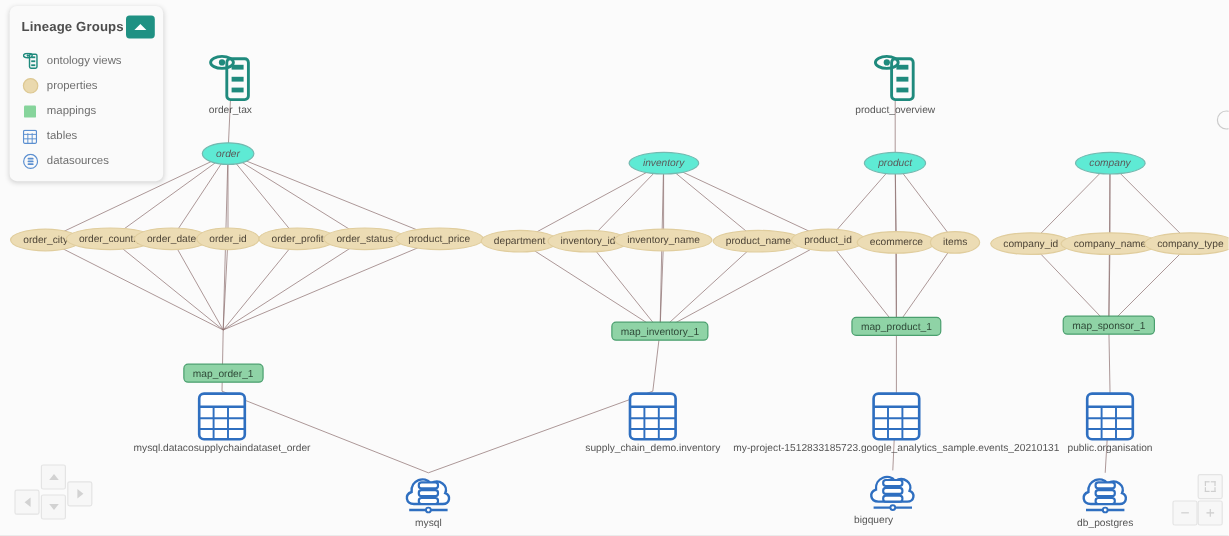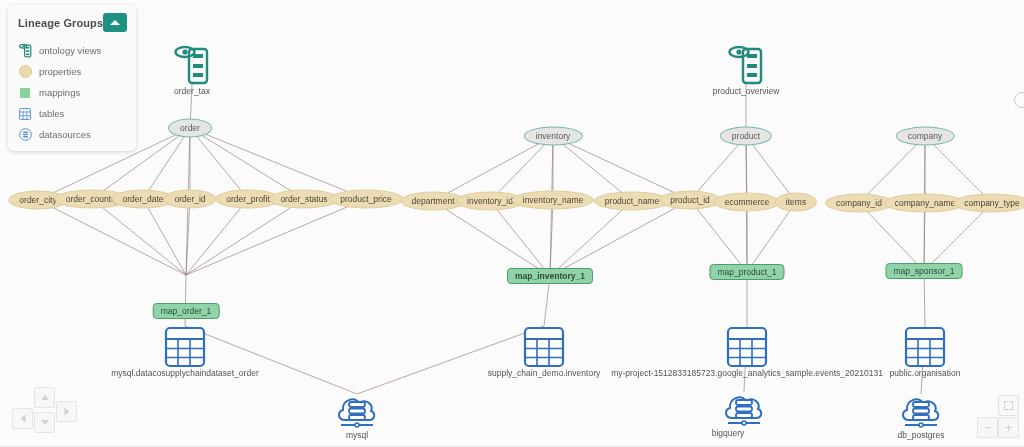--- a/index.html
+++ b/index.html
@@ -31,21 +31,21 @@
     width: 128px;
     background: #fafafa;
     border-radius: 6px;
     box-shadow: 0 1px 4px rgba(0,0,0,0.16);
     padding: 8px 0 6px 0;
     z-index: 40;
   }
   .legend-head {
     display: flex;
     align-items: center;
-    justify-content: flex-start;
+    justify-content: space-between;
     padding: 0 7px 0 10px;
     margin-bottom: 8px;
   }
   .legend-title {
     font-size: 11px;
     font-weight: bold;
     color: #4d4d4d;
     letter-spacing: .1px;
   }
   .collapse-btn {
@@ -113,30 +113,31 @@
     color: #4e4537;
     font-size: 8.5px;
     padding: 4px 10px;
     text-align: center;
     white-space: nowrap;
     line-height: 9px;
     cursor: pointer;
   }
   
   .concept {
-    background: #e5e5e5;
+    background: #5eead4;
     border: 1.2px solid #74b9b0;
     border-radius: 50%;
     color: #5a5a5a;
     font-size: 8.5px;
     padding: 4px 11px;
     text-align: left;
     white-space: nowrap;
     line-height: 9px;
     cursor: pointer;
+    font-style: italic;
   }
   
   .mapping {
     background: #8fd3a6;
     border: 1px solid #4a9f6e;
     border-radius: 4px;
     color: #2f4a38;
     font-size: 8.5px;
     padding: 2px 7px;
     white-space: nowrap;
@@ -387,21 +388,21 @@
       <div class="node prop" style="left: 490px; top: 201px;">inventory_id</div>
       <div class="node prop" style="left: 553px; top: 200px;">inventory_name</div>
       <div class="node prop" style="left: 632px; top: 201px;">product_name</div>
       <div class="node prop" style="left: 690px; top: 200px;">product_id</div>
       <div class="node prop" style="left: 747px; top: 202px;">ecommerce</div>
       <div class="node prop" style="left: 796px; top: 202px;">items</div>
       <div class="node prop" style="left: 859px; top: 203px;">company_id</div>
       <div class="node prop" style="left: 925px; top: 203px;">company_name</div>
       <div class="node prop" style="left: 992px; top: 203px;">company_type</div>
       <div class="node mapping" style="left: 186px; top: 275px; margin-top: 36px;">map_order_1</div>
-      <div class="node mapping" style="left: 550px; top: 276px; font-weight: bold;">map_inventory_1</div>
+      <div class="node mapping" style="left: 550px; top: 276px;">map_inventory_1</div>
       <div class="node mapping" style="left: 747px; top: 272px;">map_product_1</div>
       <div class="node mapping" style="left: 924px; top: 271px;">map_sponsor_1</div>
       <div class="node icon-node" style="left: 185px; top: 347px;"><svg width="42" height="42" viewBox="0 0 42 42">
   <rect x="2" y="2" width="38" height="38" rx="4" fill="#ffffff" stroke="#2f6fc0" stroke-width="2.2"></rect>
   <line x1="2" y1="13" x2="40" y2="13" stroke="#2f6fc0" stroke-width="2"></line>
   <line x1="2" y1="22.5" x2="40" y2="22.5" stroke="#2f6fc0" stroke-width="1.6"></line>
   <line x1="2" y1="31.5" x2="40" y2="31.5" stroke="#2f6fc0" stroke-width="1.6"></line>
   <line x1="14" y1="13" x2="14" y2="40" stroke="#2f6fc0" stroke-width="1.6"></line>
   <line x1="26" y1="13" x2="26" y2="40" stroke="#2f6fc0" stroke-width="1.6"></line>
 </svg></div>

